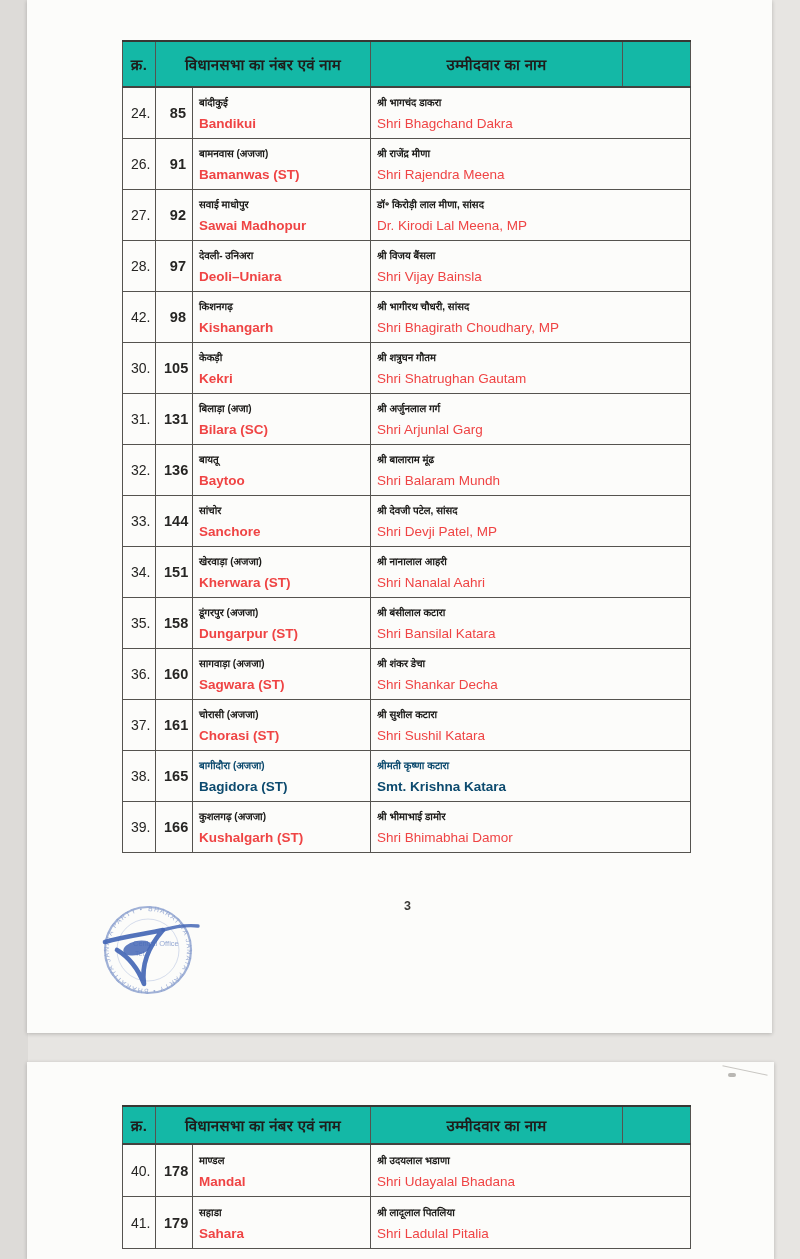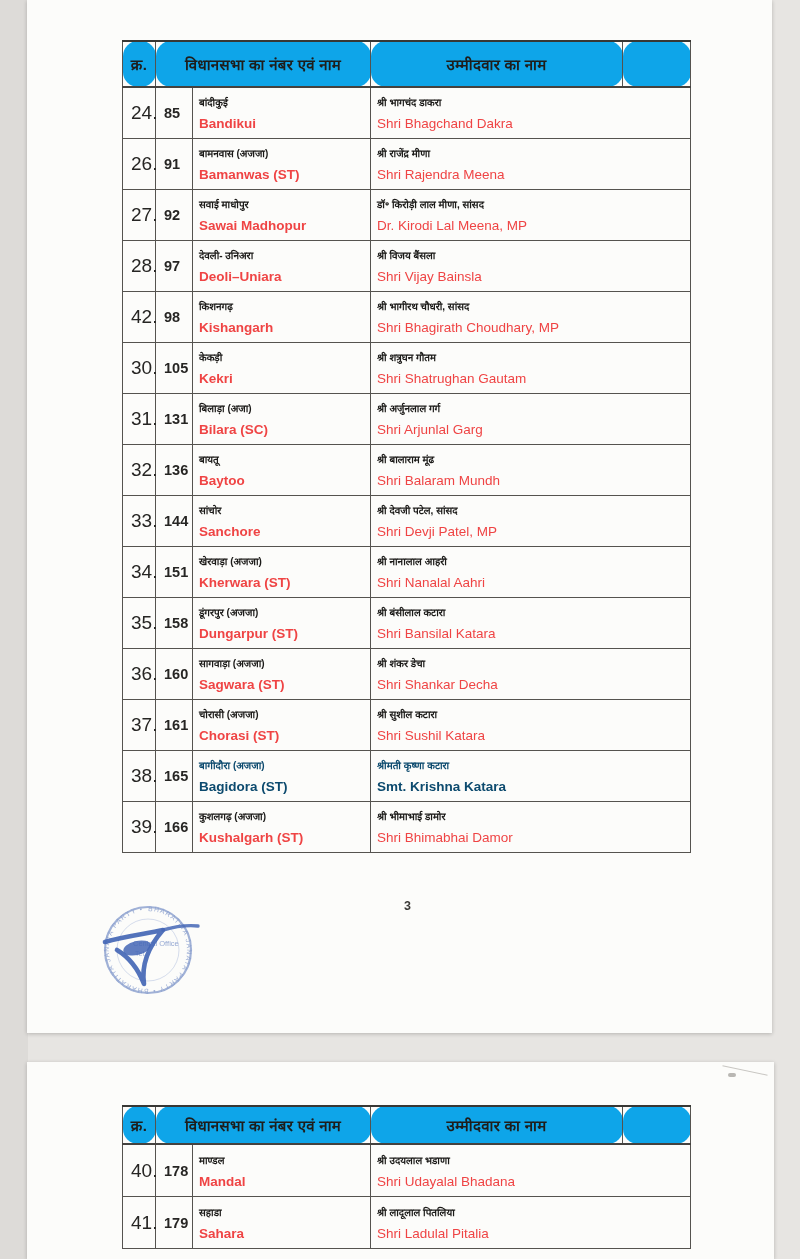--- a/index.html
+++ b/index.html
@@ -26,29 +26,28 @@
   .clist th,.clist td{
     border:1.5px solid #55534f;
     padding:1px 6px;
     vertical-align:middle;
     color:#1e1d1b;
   }
   .clist thead th{
     border-top:2.5px solid #383734;
     border-bottom:2px solid #44423f;
     font-size:15px;font-weight:bold;text-align:center;
-    height:42px;background:#0ea5e9;
+    height:42px;background:#14b8a6;
     letter-spacing:.3px;
-    border-radius:15px;
   }
   #table2 thead th{height:34px;}
   #table1 tbody td{height:48px;}
   #table2 tbody td{height:49px;}
-  td.c-serial{font-size:19px;text-align:left;padding-left:8px;color:#262523;}
-  td.c-number{font-size:14.5px;text-align:left;padding-left:8px;font-weight:600;color:#262523;}
+  td.c-serial{font-size:14px;text-align:left;padding-left:8px;color:#262523;}
+  td.c-number{font-size:14.5px;text-align:right;padding-left:8px;font-weight:600;color:#262523;}
   .line-hi{font-size:10px;font-weight:700;line-height:22px;color:#1b1a18;white-space:nowrap;}
   .line-en{font-size:13.5px;font-weight:600;line-height:20px;color:#ef4444;white-space:nowrap;}
   td.c-candidate .line-en{font-weight:400;}
   tr.row-bold .line-hi,tr.row-bold .line-en{font-weight:800;color:#0c4a6e;}
 
   .page-number{
     position:absolute;left:377px;top:899px;
     font-size:12.5px;font-weight:bold;color:#3a3936;
   }
   .stamp{position:absolute;left:40px;top:898px;opacity:.88;}

